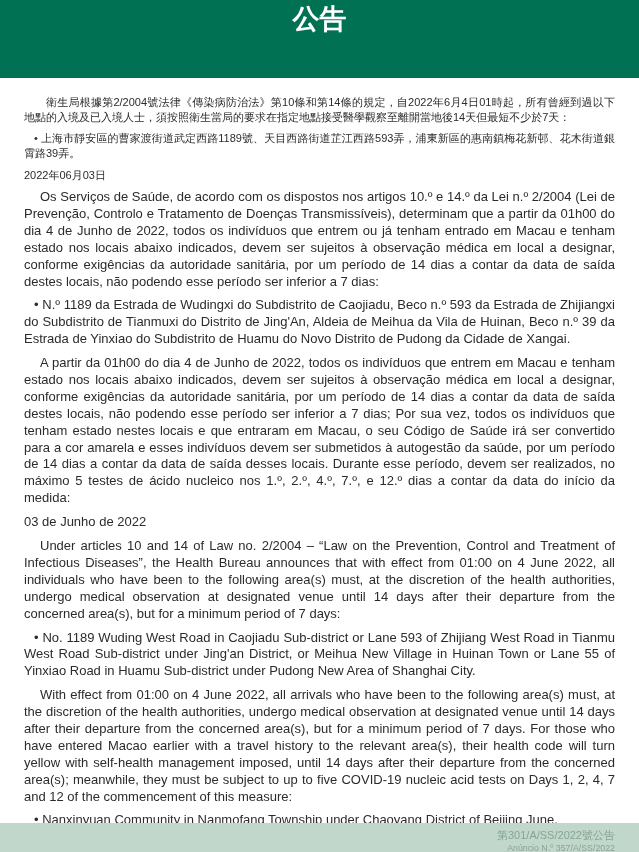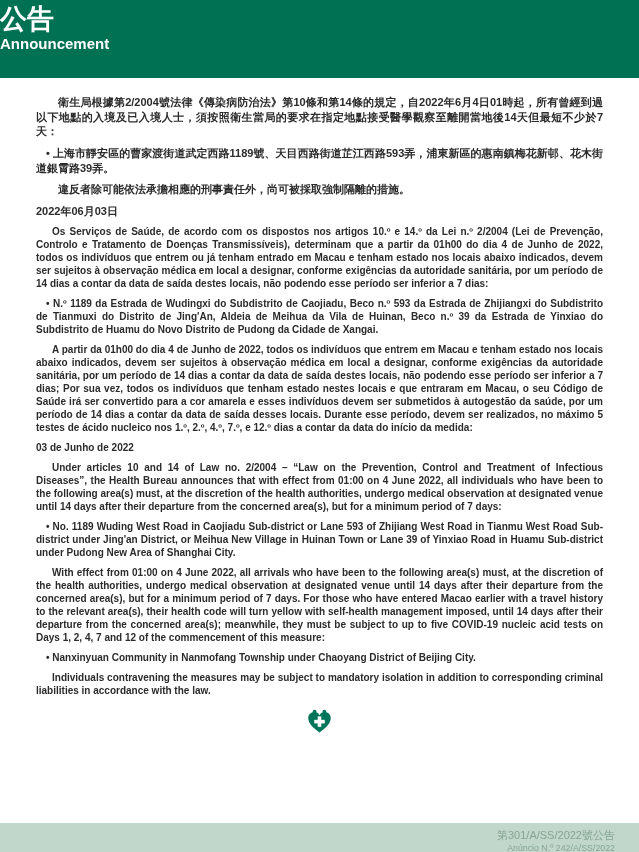--- a/index.html
+++ b/index.html
@@ -11,30 +11,30 @@
   }
   *{box-sizing:border-box;}
   html,body{margin:0;padding:0;}
   body{
     width:639px;height:852px;position:relative;overflow:hidden;
     background:#ffffff;color:var(--ink);
     font-family:"Liberation Sans",sans-serif;
   }
   
   .banner{
-    background:var(--banner-green);color:#fff;text-align:left;
+    background:var(--banner-green);color:#fff;text-align:center;
     height:78px;padding-top:5px;
   }
   .banner-zh{font-size:27px;font-weight:bold;line-height:1.1;}
   .banner-pt,.banner-en{font-size:15px;font-weight:bold;line-height:1.25;}
   
   .content{padding:17px 24px 0;}
   .zh{font-size:11px;line-height:1.33;}
-  .lt{font-size:10px;line-height:1.3;}
-  p.para{margin:0 12px 7px;text-align:justify;font-weight:bold;}
+  .lt{font-size:13px;line-height:1.3;}
+  p.para{margin:0 0 7px;text-align:justify;}
   .ind-zh{text-indent:22px;}
   .ind-lt{text-indent:16px;}
   .bullet{text-indent:10px;}
   .date-line{margin:11px 0 9px;text-align:left;text-indent:0;}
   
   .logo-row{position:relative;margin-top:10px;height:54px;}
   .org-block{text-align:center;padding-top:2px;}
   .org-logo{display:block;margin:0 auto;}
   
   .footer-bar{
@@ -43,44 +43,42 @@
     text-align:right;padding:6px 24px 0;
   }
   .ref-zh{font-size:11px;line-height:1.25;}
   .ref-pt,.ref-en{font-size:8.8px;line-height:1.2;}
 </style>
 </head>
 <body>
 
 <header class="banner">
   <div class="banner-zh">公告</div>
-  <div class="banner-en">Announcement</div>
 </header>
 
 <main class="content">
 
   <section class="zh">
     <p class="para ind-zh">衛生局根據第2/2004號法律《傳染病防治法》第10條和第14條的規定，自2022年6月4日01時起，所有曾經到過以下地點的入境及已入境人士，須按照衛生當局的要求在指定地點接受醫學觀察至離開當地後14天但最短不少於7天：</p>
     <p class="para bullet">• 上海市靜安區的曹家渡街道武定西路1189號、天目西路街道芷江西路593弄，浦東新區的惠南鎮梅花新邨、花木街道銀霄路39弄。</p>
-    <p class="para ind-zh">違反者除可能依法承擔相應的刑事責任外，尚可被採取強制隔離的措施。</p>
     <p class="para date-line">2022年06月03日</p>
   </section>
 
   <section class="lt">
     <p class="para ind-lt">Os Serviços de Saúde, de acordo com os dispostos nos artigos 10.º e 14.º da Lei n.º 2/2004 (Lei de Prevenção, Controlo e Tratamento de Doenças Transmissíveis), determinam que a partir da 01h00 do dia 4 de Junho de 2022, todos os indivíduos que entrem ou já tenham entrado em Macau e tenham estado nos locais abaixo indicados, devem ser sujeitos à observação médica em local a designar, conforme exigências da autoridade sanitária, por um período de 14 dias a contar da data de saída destes locais, não podendo esse período ser inferior a 7 dias:</p>
     <p class="para bullet">• N.º 1189 da Estrada de Wudingxi do Subdistrito de Caojiadu, Beco n.º 593 da Estrada de Zhijiangxi do Subdistrito de Tianmuxi do Distrito de Jing'An, Aldeia de Meihua da Vila de Huinan, Beco n.º 39 da Estrada de Yinxiao do Subdistrito de Huamu do Novo Distrito de Pudong da Cidade de Xangai.</p>
     <p class="para ind-lt">A partir da 01h00 do dia 4 de Junho de 2022, todos os indivíduos que entrem em Macau e tenham estado nos locais abaixo indicados, devem ser sujeitos à observação médica em local a designar, conforme exigências da autoridade sanitária, por um período de 14 dias a contar da data de saída destes locais, não podendo esse período ser inferior a 7 dias; Por sua vez, todos os indivíduos que tenham estado nestes locais e que entraram em Macau, o seu Código de Saúde irá ser convertido para a cor amarela e esses indivíduos devem ser submetidos à autogestão da saúde, por um período de 14 dias a contar da data de saída desses locais. Durante esse período, devem ser realizados, no máximo 5 testes de ácido nucleico nos 1.º, 2.º, 4.º, 7.º, e 12.º dias a contar da data do início da medida:</p>
     <p class="para date-line">03 de Junho de 2022</p>
   </section>
 
   <section class="lt">
     <p class="para ind-lt">Under articles 10 and 14 of Law no. 2/2004 – “Law on the Prevention, Control and Treatment of Infectious Diseases”, the Health Bureau announces that with effect from 01:00 on 4 June 2022, all individuals who have been to the following area(s) must, at the discretion of the health authorities, undergo medical observation at designated venue until 14 days after their departure from the concerned area(s), but for a minimum period of 7 days:</p>
-    <p class="para bullet">• No. 1189 Wuding West Road in Caojiadu Sub-district or Lane 593 of Zhijiang West Road in Tianmu West Road Sub-district under Jing'an District, or Meihua New Village in Huinan Town or Lane 39 of Yinxiao Road in Huamu Sub-district under Pudong New Area of Shanghai City.</p>
+    <p class="para bullet">• No. 1189 Wuding West Road in Caojiadu Sub-district or Lane 593 of Zhijiang West Road in Tianmu West Road Sub-district under Jing'an District, or Meihua New Village in Huinan Town or Lane 55 of Yinxiao Road in Huamu Sub-district under Pudong New Area of Shanghai City.</p>
     <p class="para ind-lt">With effect from 01:00 on 4 June 2022, all arrivals who have been to the following area(s) must, at the discretion of the health authorities, undergo medical observation at designated venue until 14 days after their departure from the concerned area(s), but for a minimum period of 7 days. For those who have entered Macao earlier with a travel history to the relevant area(s), their health code will turn yellow with self-health management imposed, until 14 days after their departure from the concerned area(s); meanwhile, they must be subject to up to five COVID-19 nucleic acid tests on Days 1, 2, 4, 7 and 12 of the commencement of this measure:</p>
-    <p class="para bullet">• Nanxinyuan Community in Nanmofang Township under Chaoyang District of Beijing City.</p>
+    <p class="para bullet">• Nanxinyuan Community in Nanmofang Township under Chaoyang District of Beijing June.</p>
     <p class="para ind-lt">Individuals contravening the measures may be subject to mandatory isolation in addition to corresponding criminal liabilities in accordance with the law.</p>
   </section>
 
   <div class="logo-row">
 
     <div class="org-block">
       <svg class="org-logo" width="27" height="26" viewBox="0 0 36 34" aria-hidden="true">
         <circle cx="11.5" cy="3.2" r="2.6" fill="#00755a"></circle>
         <circle cx="24.5" cy="3.2" r="2.6" fill="#00755a"></circle>
         <path fill="#00755a" d="M18 31 C8.5 24.5 3 18.5 3 11.8 C3 7.2 6.6 3.8 11.2 3.8 C14.1 3.8 16.6 5.4 18 7.9 C19.4 5.4 21.9 3.8 24.8 3.8 C29.4 3.8 33 7.2 33 11.8 C33 18.5 27.5 24.5 18 31 Z"></path>
@@ -88,14 +86,14 @@
         <rect x="11" y="14.1" width="14" height="4.8" fill="#ffffff"></rect>
       </svg>
 
     </div>
   </div>
 
 </main>
 
 <footer class="footer-bar">
   <div class="ref-zh">第301/A/SS/2022號公告</div>
-  <div class="ref-pt">Anúncio N.º 242/A/SS/2022</div>
+  <div class="ref-pt">Anúncio N.º 357/A/SS/2022</div>
 </footer>
 
 </body></html>

